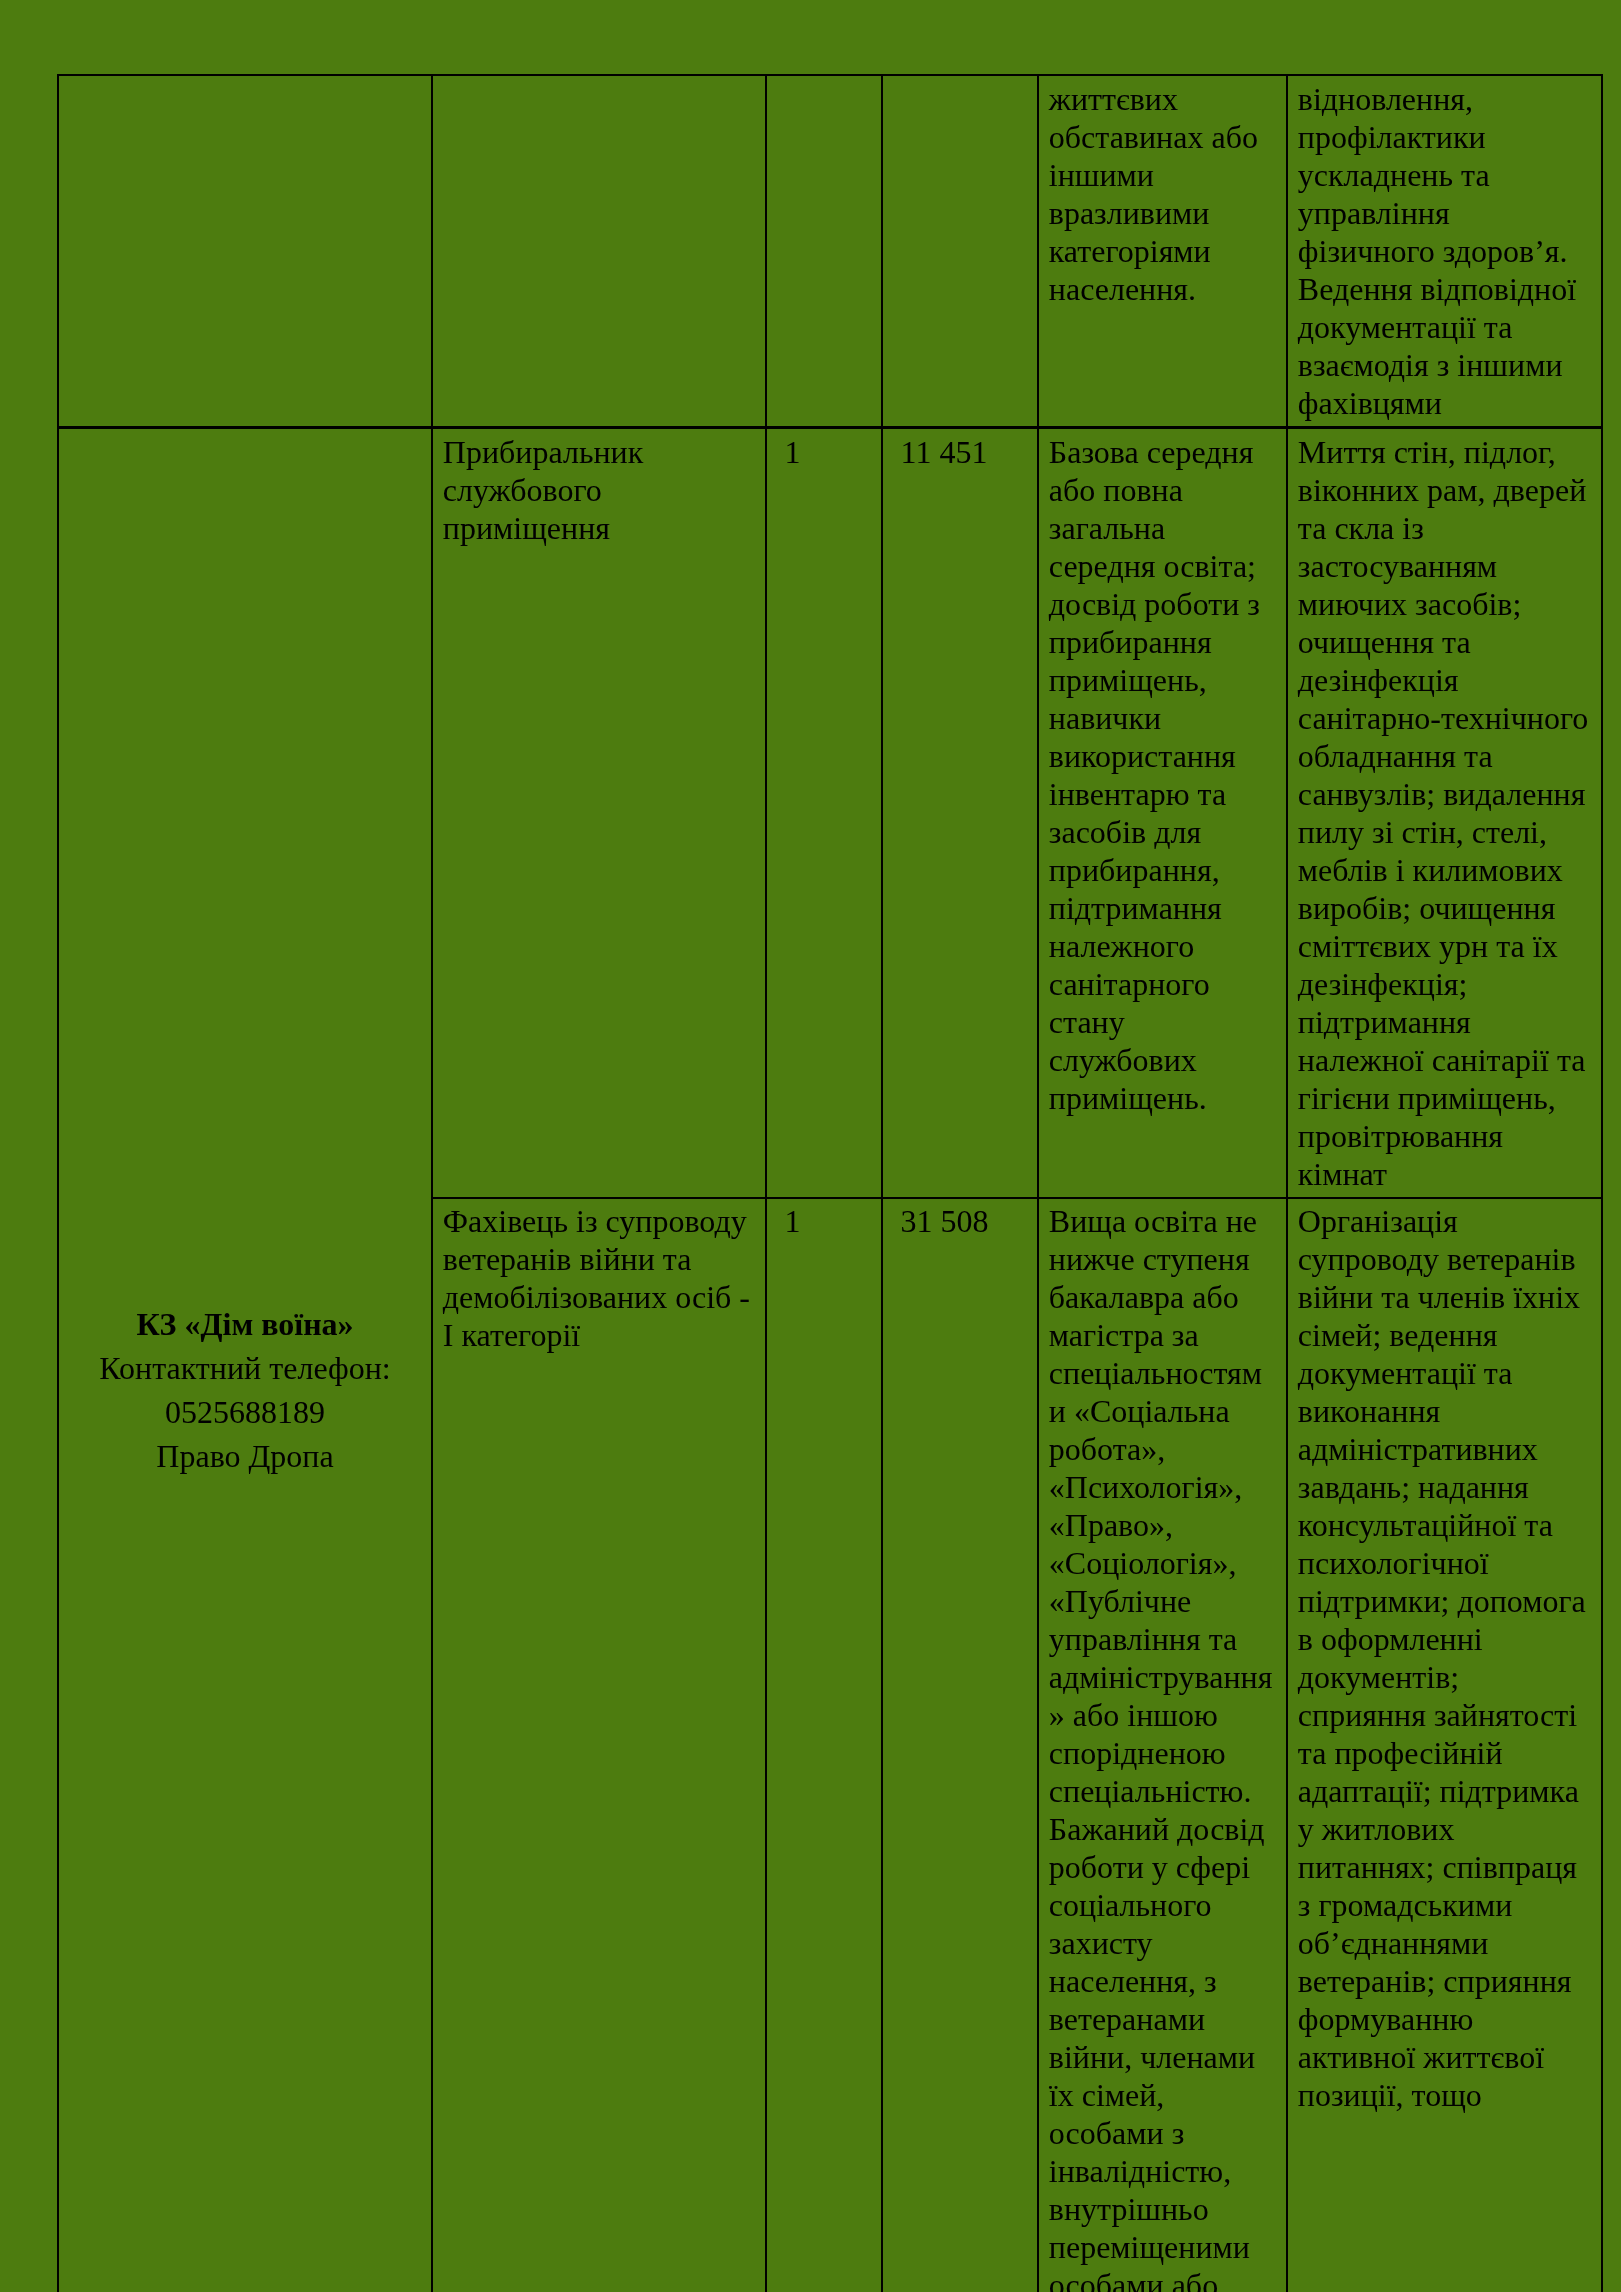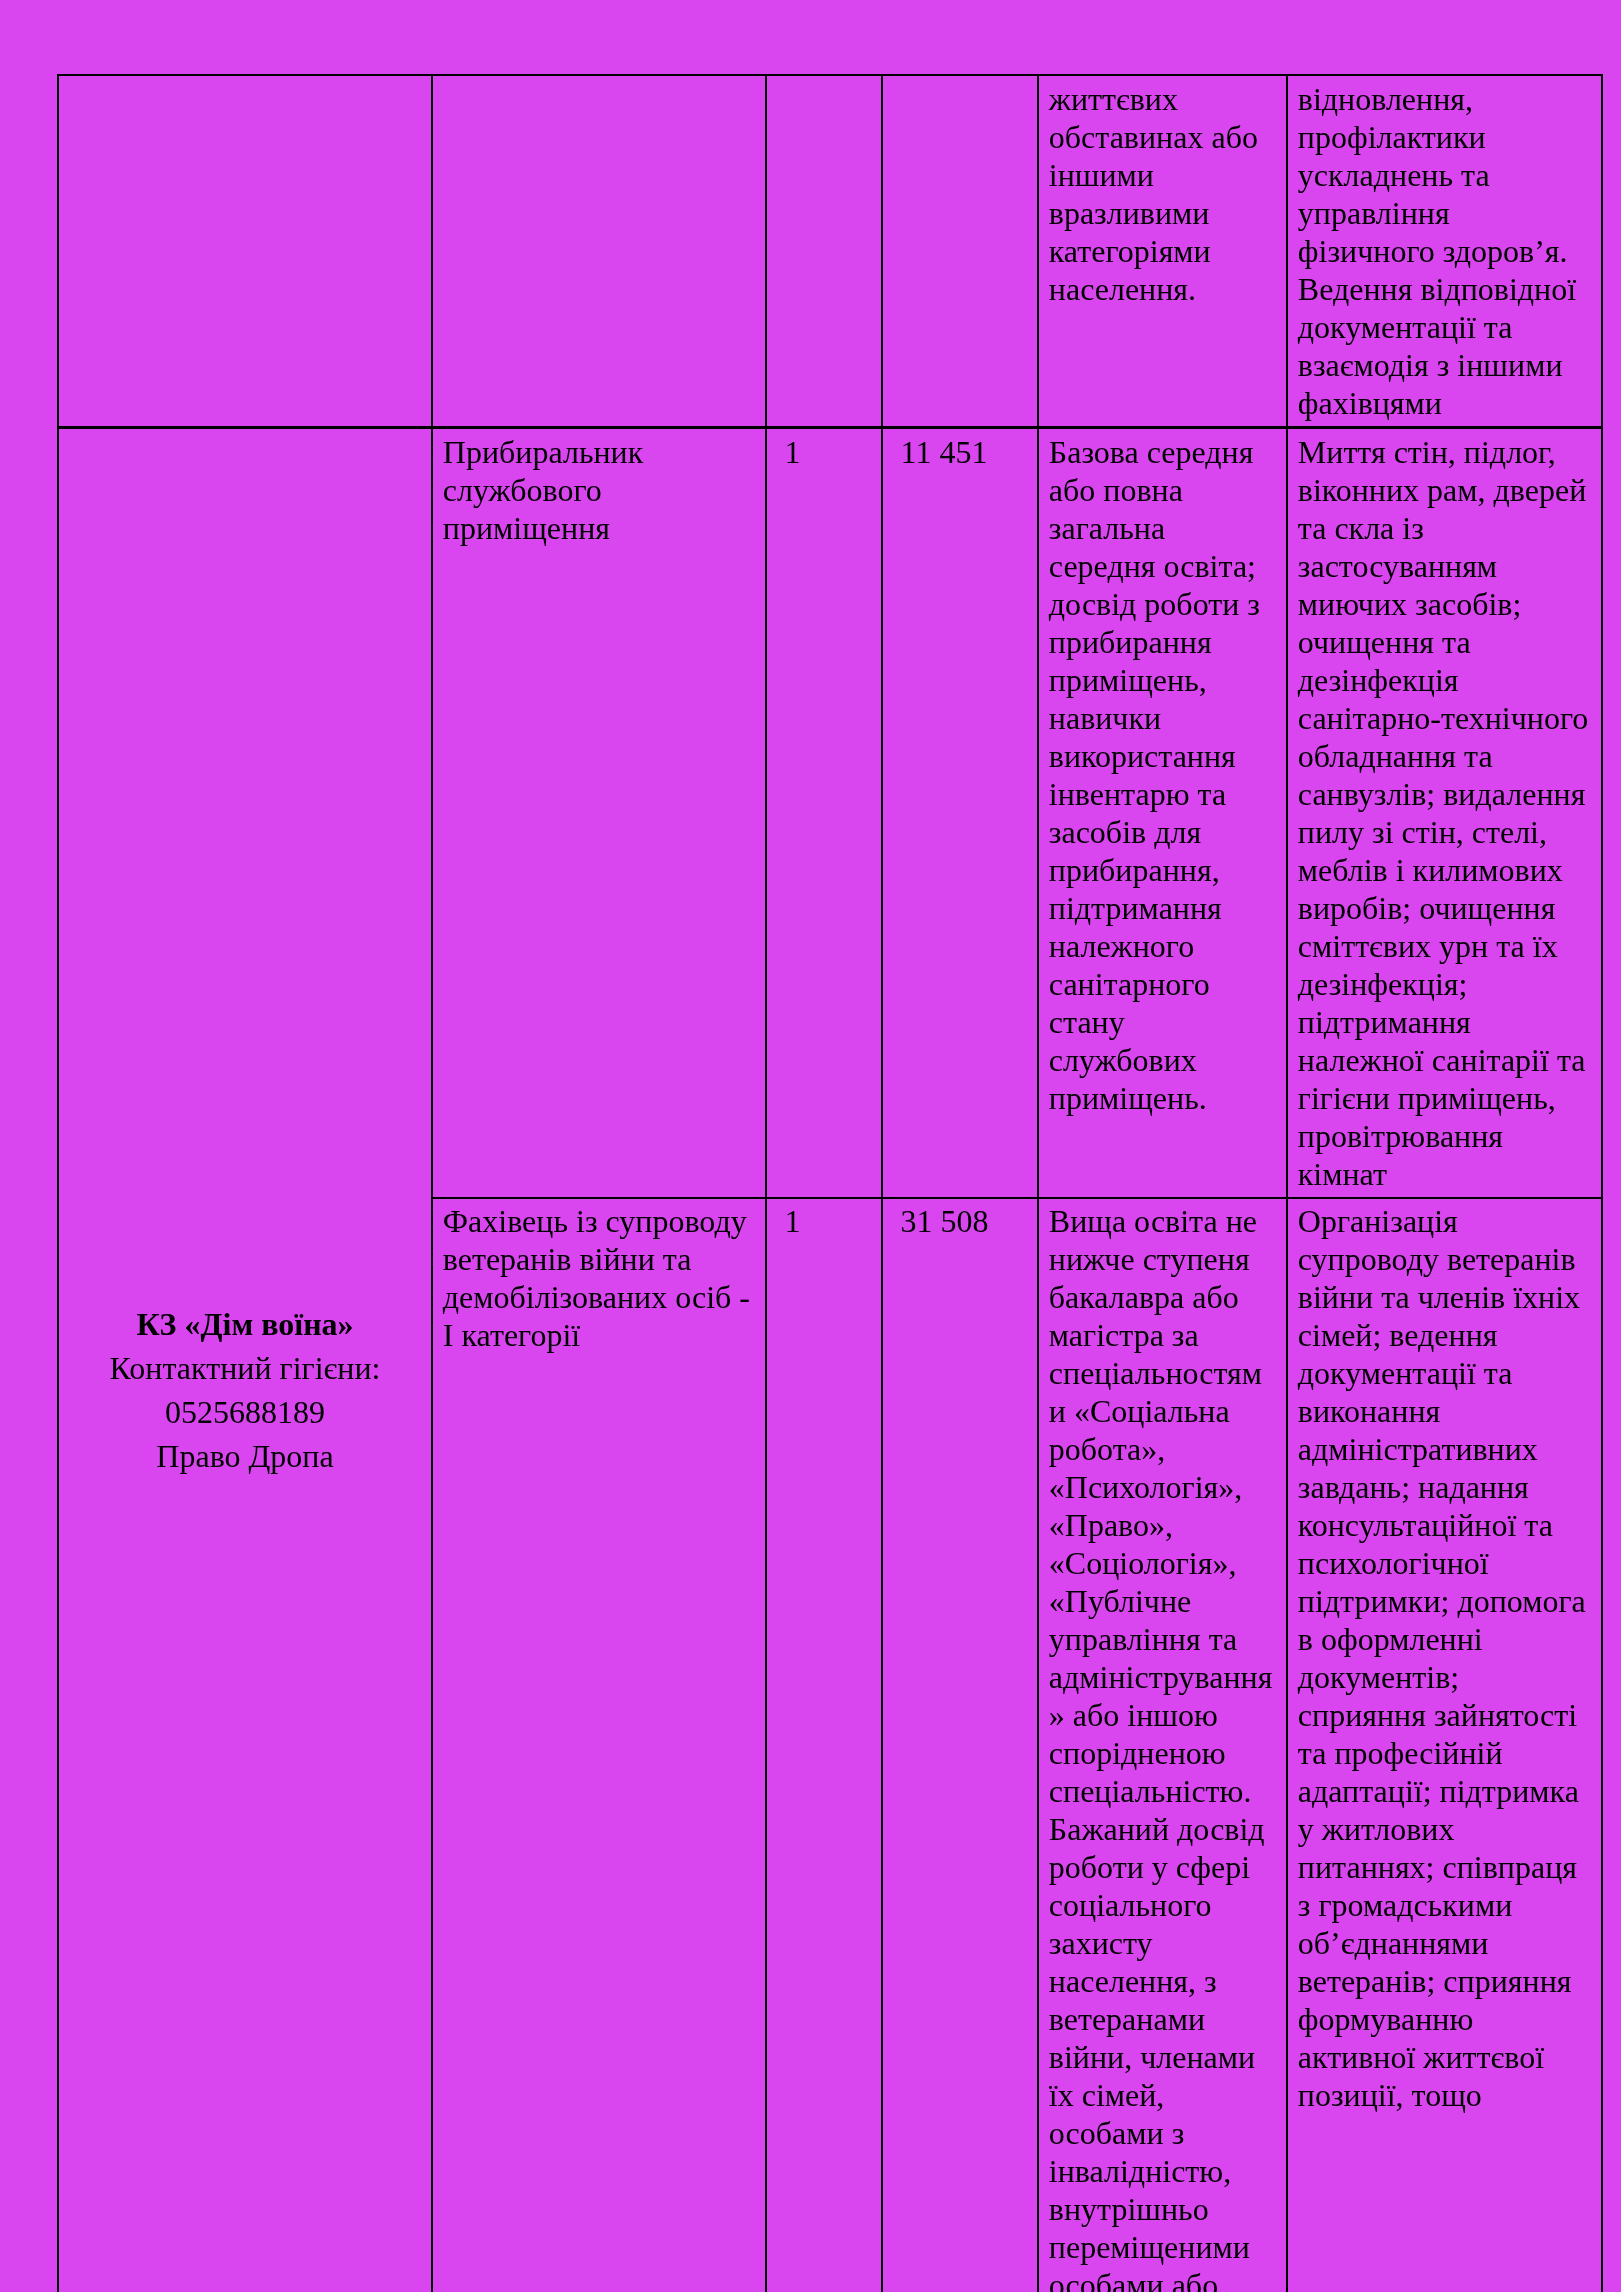--- a/index.html
+++ b/index.html
@@ -4,21 +4,21 @@
 <style>
   html, body {
     margin: 0;
     padding: 0;
     background: #ffffff;
   }
   .page {
     position: relative;
     width: 1621px;
     height: 2293px;
-    background: #d946ef;
+    background: #4d7c0f;
     font-family: "Liberation Serif", "DejaVu Serif", serif;
     color: #000000;
     overflow: hidden;
   }
   table.vacancy-table {
     position: absolute;
     left: 57px;
     top: 74px;
     width: 1544px;
     border-collapse: collapse;
@@ -68,21 +68,21 @@
       <td class="cell-job-empty"></td>
       <td class="cell-count"></td>
       <td class="cell-salary"></td>
       <td class="cell-req">життєвих обставинах або іншими вразливими категоріями населення.</td>
       <td class="cell-duties">відновлення, профілактики ускладнень та управління фізичного здоров’я. Ведення відповідної документації та взаємодія з іншими фахівцями</td>
     </tr>
 
     <tr class="row-two">
       <td class="org-cell" rowspan="2">
         <div class="org-name">КЗ «Дім воїна»</div>
-        <div class="org-contact-label">Контактний гігієни:</div>
+        <div class="org-contact-label">Контактний телефон:</div>
         <div class="org-phone">0525688189</div>
         <div class="org-person">Право Дропа</div>
       </td>
       <td class="cell-job">Прибиральник службового приміщення</td>
       <td class="cell-count">1</td>
       <td class="cell-salary">11 451</td>
       <td class="cell-req">Базова середня або повна загальна середня освіта; досвід роботи з прибирання приміщень, навички використання інвентарю та засобів для прибирання, підтримання належного санітарного стану службових приміщень.</td>
       <td class="cell-duties">Миття стін, підлог, віконних рам, дверей та скла із застосуванням миючих засобів; очищення та дезінфекція санітарно-технічного обладнання та санвузлів; видалення пилу зі стін, стелі, меблів і килимових виробів; очищення сміттєвих урн та їх дезінфекція; підтримання належної санітарії та гігієни приміщень, провітрювання кімнат</td>
     </tr>
 

